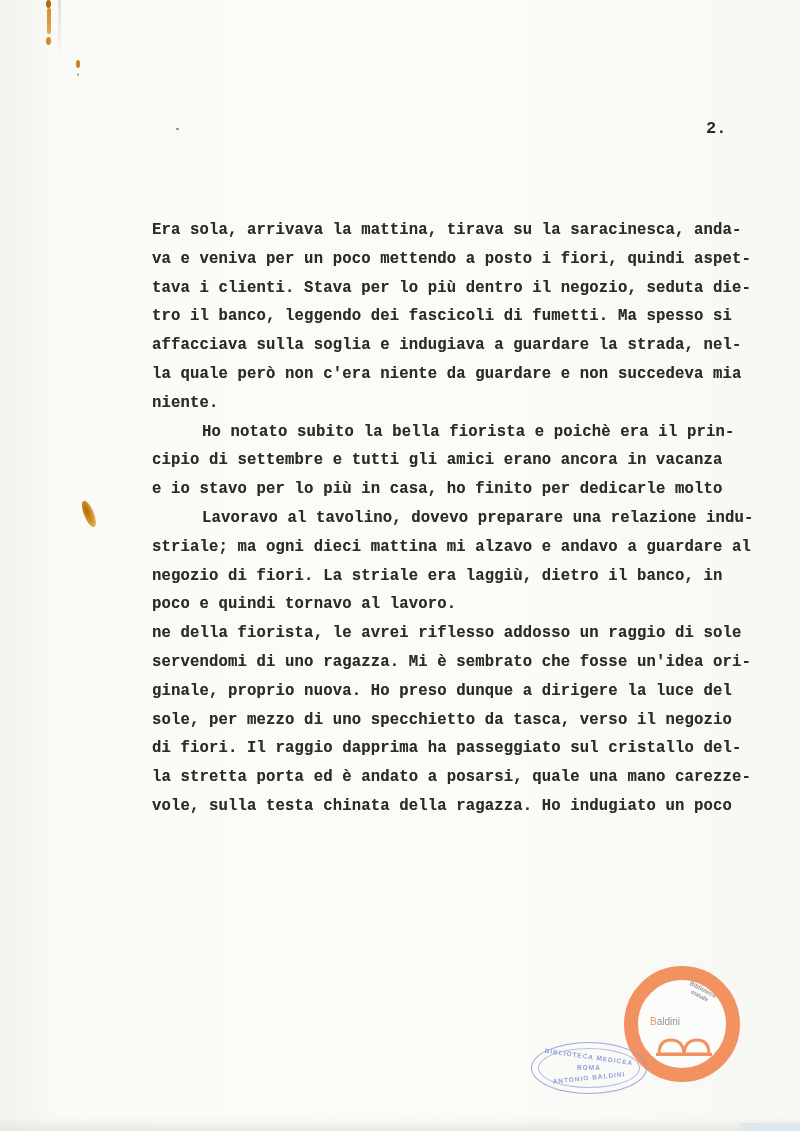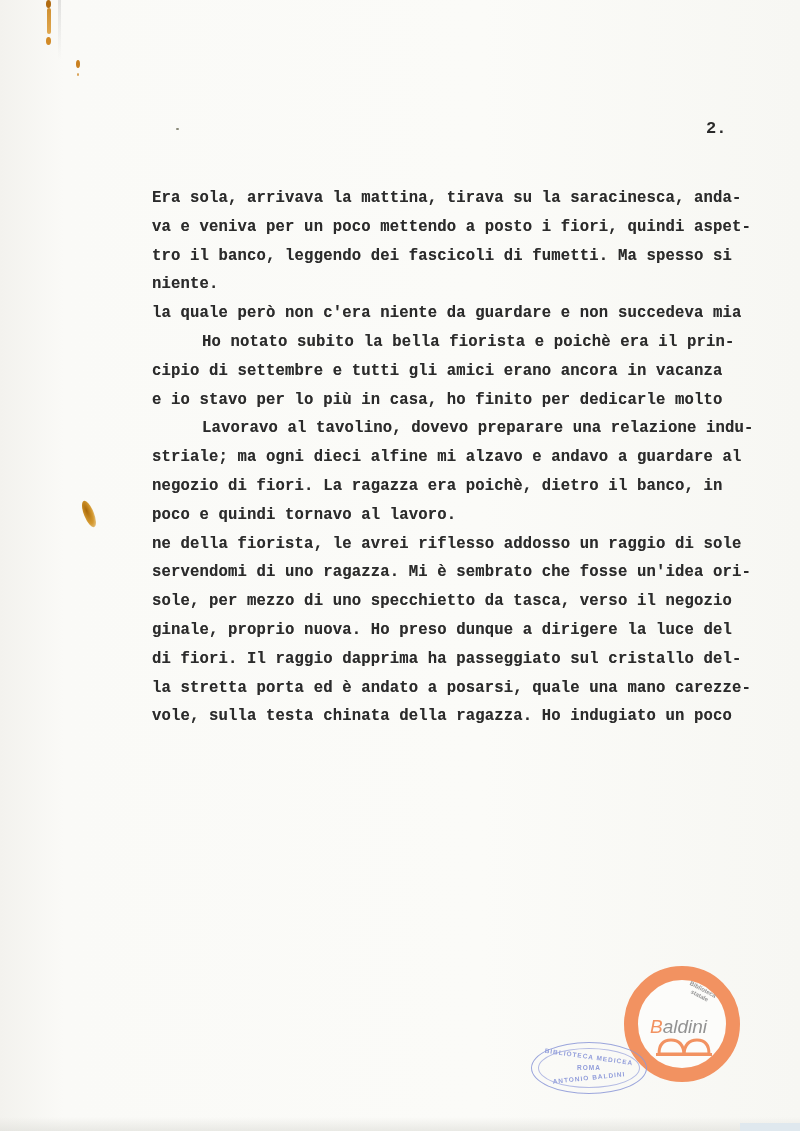--- a/index.html
+++ b/index.html
@@ -19,21 +19,21 @@
   }
   .page-number {
     position: absolute; left: 706px; top: 119px;
     font-size: 17px; font-weight: bold; color: #2a2a2a; letter-spacing: 0px;
   }
   .dot-mark {
     position: absolute; left: 176px; top: 128px; width: 3px; height: 2px;
     background: #8a8a7a; border-radius: 1px;
   }
   .text-block {
-    position: absolute; left: 152px; top: 184px; width: 640px;
+    position: absolute; left: 152px; top: 216px; width: 640px;
   }
   .line {
     height: 28.8px; line-height: 28.8px;
     font-size: 15.6px; font-weight: bold; color: #2b2b2b;
     white-space: pre; letter-spacing: 0.15px;
     text-shadow: 0 0 0.6px rgba(40,40,40,0.5);
   }
   .line.indent { padding-left: 50px; font-family: Liberation Mono, monospace; }
   .stain { position: absolute; border-radius: 50%; }
   .stain.s1 { left: 46px; top: 0px; width: 5px; height: 8px; background: #b06a10; }
@@ -48,21 +48,21 @@
     border: 14px solid #f28a55; opacity: 0.92;
     background: rgba(255,255,255,0.55);
   }
   .logo-text-small {
     position: absolute; left: 46px; top: 6px; width: 34px;
     font-family: "Liberation Sans", sans-serif; font-size: 6px; line-height: 7px;
     color: #8e8e8e; transform: rotate(28deg); text-align: center; font-weight: bold;
   }
   .logo-name {
     position: absolute; left: 12px; top: 36px;
-    font-family: "Liberation Sans", sans-serif; font-size: 19px; color: #8a8a8a; font-style: italic;
+    font-family: "Liberation Sans", sans-serif; font-size: 10px; color: #8a8a8a;
   }
   .logo-name .first { color: #f28a55; }
   .logo-book {
     position: absolute; left: 18px; top: 56px; width: 56px; height: 20px;
   }
   .stamp {
     position: absolute; left: 531px; top: 1042px; width: 114px; height: 50px;
     border: 1.5px solid #8c98d8; border-radius: 50%;
     color: #7f8dd6; font-family: "Liberation Sans", sans-serif;
     opacity: 0.85;
@@ -99,34 +99,36 @@
   <div class="stain s4"></div>
   <div class="stain s5"></div>
   <div class="stain s6"></div>
 
   <div class="dot-mark"></div>
   <div class="page-number">2.</div>
 
   <div class="text-block" id="text-block">
       <div class="line">Era sola, arrivava la mattina, tirava su la saracinesca, anda-</div>
       <div class="line">va e veniva per un poco mettendo a posto i fiori, quindi aspet-</div>
+      <div class="line">tava i clienti. Stava per lo più dentro il negozio, seduta die-</div>
       <div class="line">tro il banco, leggendo dei fascicoli di fumetti. Ma spesso si</div>
+      <div class="line">affacciava sulla soglia e indugiava a guardare la strada, nel-</div>
+      <div class="line">la quale però non c'era niente da guardare e non succedeva mia</div>
       <div class="line">niente.</div>
-      <div class="line">la quale però non c'era niente da guardare e non succedeva mia</div>
       <div class="line indent">Ho notato subito la bella fiorista e poichè era il prin-</div>
       <div class="line">cipio di settembre e tutti gli amici erano ancora in vacanza</div>
       <div class="line">e io stavo per lo più in casa, ho finito per dedicarle molto</div>
       <div class="line indent">Lavoravo al tavolino, dovevo preparare una relazione indu-</div>
-      <div class="line">striale; ma ogni dieci alfine mi alzavo e andavo a guardare al</div>
-      <div class="line">negozio di fiori. La ragazza era poichè, dietro il banco, in</div>
+      <div class="line">striale; ma ogni dieci mattina mi alzavo e andavo a guardare al</div>
+      <div class="line">negozio di fiori. La striale era laggiù, dietro il banco, in</div>
       <div class="line">poco e quindi tornavo al lavoro.</div>
       <div class="line">ne della fiorista, le avrei riflesso addosso un raggio di sole</div>
       <div class="line">servendomi di uno ragazza. Mi è sembrato che fosse un'idea ori-</div>
+      <div class="line">ginale, proprio nuova. Ho preso dunque a dirigere la luce del</div>
       <div class="line">sole, per mezzo di uno specchietto da tasca, verso il negozio</div>
-      <div class="line">ginale, proprio nuova. Ho preso dunque a dirigere la luce del</div>
       <div class="line">di fiori. Il raggio dapprima ha passeggiato sul cristallo del-</div>
       <div class="line">la stretta porta ed è andato a posarsi, quale una mano carezze-</div>
       <div class="line">vole, sulla testa chinata della ragazza. Ho indugiato un poco</div>
     </div>
 
   <div class="logo">
     <div class="logo-text-small">Biblioteca statale</div>
     <div class="logo-name"><span class="first">B</span><span>aldini</span></div>
     <svg class="logo-book" viewBox="0 0 56 20">
       <path d="M3 18 Q3 4 15 4 Q27 4 28 18 Z" fill="none" stroke="#f28a55" stroke-width="3"></path>

